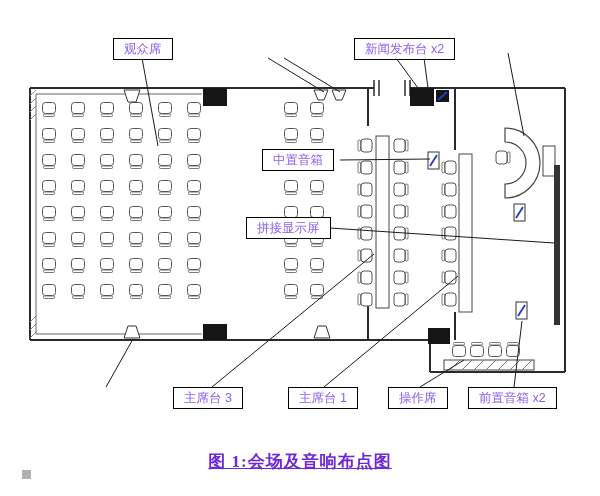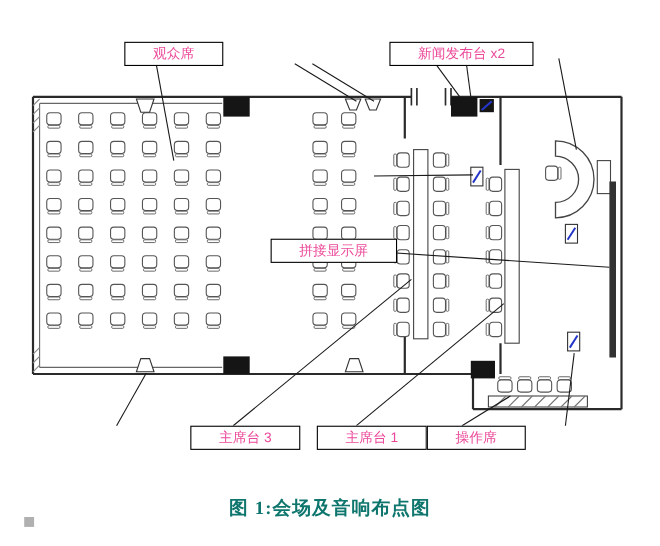--- a/index.html
+++ b/index.html
@@ -1,22 +1,22 @@
 <!DOCTYPE html>
 <html><head>
 <meta charset="utf-8">
 <style>
   html,body{margin:0;padding:0;background:#ffffff;}
   .stage{position:relative;width:600px;height:496px;background:#fff;overflow:hidden;
          font-family:"Liberation Sans",sans-serif;}
   svg{position:absolute;left:0;top:0;}
-  .callout{position:absolute;border:1px solid #000;background:#fff;color:#ec4899;
-           font-size:12.5px;line-height:16px;padding:2px 25px;white-space:nowrap;z-index:5;text-align:center;}
-  .caption{position:absolute;left:0;top:450px;width:100%;text-align:center;color:#0f766e;
-           font-family:"Liberation Serif",serif;font-size:17px;font-weight:600;letter-spacing:1px;z-index:5;}
+  .callout{position:absolute;border:1px solid #000;background:#fff;color:#8b5cf6;
+           font-size:12.5px;line-height:16px;padding:2px 10px;white-space:nowrap;z-index:5;text-align:center;}
+  .caption{position:absolute;left:0;top:450px;width:100%;text-align:center;color:#6d28d9;
+           font-family:"Liberation Serif",serif;font-size:17px;font-weight:600;letter-spacing:1px;z-index:5;text-decoration:underline;}
   .artifact{position:absolute;left:22px;top:470px;width:9px;height:9px;background:#b0b0b0;}
 </style>
 </head>
 <body>
 
 <div class="stage">
 
   <svg width="600" height="496" viewBox="0 0 600 496">
     <defs>
       <g id="chair">
@@ -208,20 +208,22 @@
       <line x1="106" y1="387" x2="133" y2="339"></line>
       <line x1="212" y1="387" x2="374" y2="254"></line>
       <line x1="324" y1="387" x2="458" y2="276"></line>
       <line x1="420" y1="387" x2="464" y2="360"></line>
       <line x1="514" y1="387" x2="522" y2="321"></line>
     </g>
   </svg>
 
   <div class="callout" style="left:113px;top:38px">观众席</div>
   <div class="callout" style="left:354px;top:38px">新闻发布台 x2</div>
+  <div class="callout" style="left:262px;top:149px">中置音箱</div>
   <div class="callout" style="left:246px;top:217px">拼接显示屏</div>
   <div class="callout" style="left:173px;top:387px">主席台 3</div>
   <div class="callout" style="left:288px;top:387px">主席台 1</div>
   <div class="callout" style="left:388px;top:387px">操作席</div>
+  <div class="callout" style="left:468px;top:387px">前置音箱 x2</div>
 
   <div class="caption">图 1:会场及音响布点图</div>
   <div class="artifact"></div>
 </div>
 
 </body></html>

